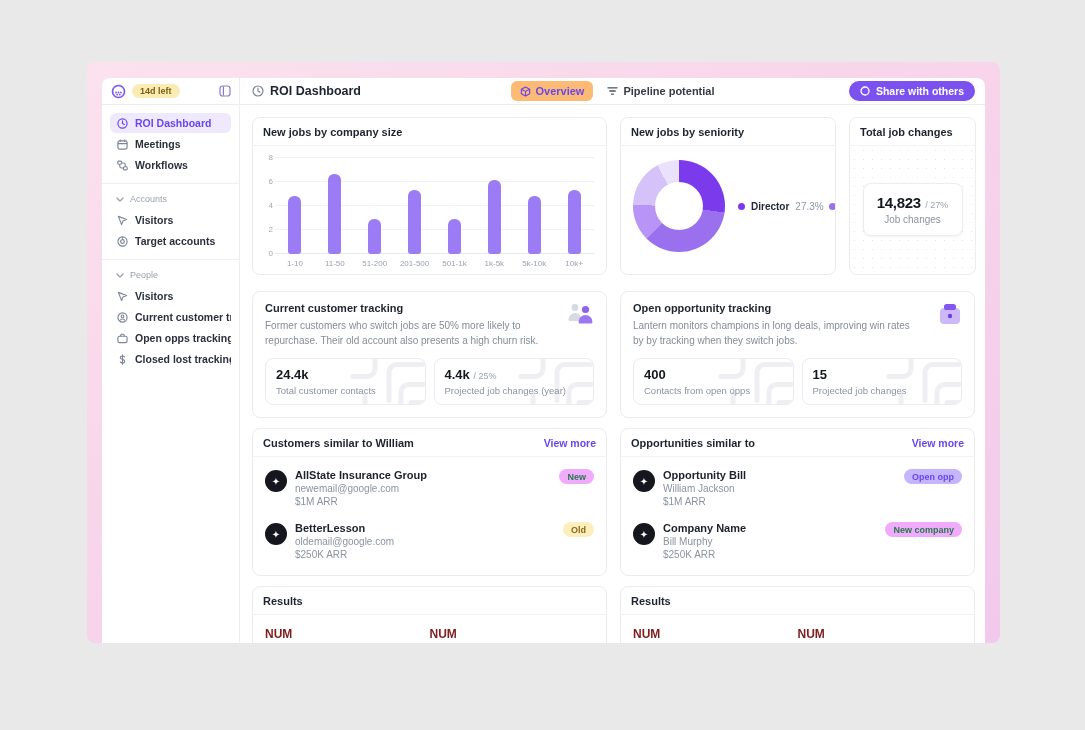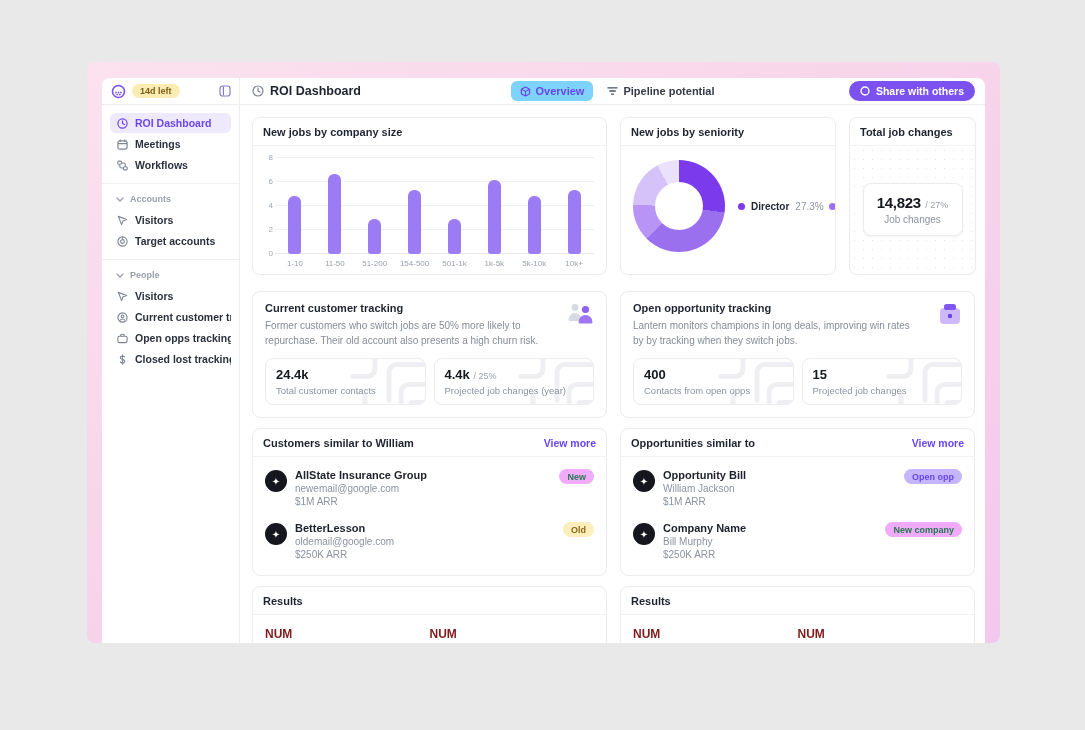--- a/index.html
+++ b/index.html
@@ -29,41 +29,41 @@
   .trial-badge {
     background:#fbecb4; color:#7c6017; font-size:9px; font-weight:bold;
     padding:2px 8px; border-radius:999px; white-space:nowrap;
   }
   .head-spacer { flex:1; }
   .main-head { flex:1; display:flex; align-items:center; padding:0 10px 0 12px; position:relative; }
   .page-title-wrap { display:flex; align-items:center; gap:6px; }
   .page-title { font-size:12.5px; font-weight:bold; color:#1d2430; }
   .tabs { position:absolute; left:50%; transform:translateX(-50%); display:flex; align-items:center; gap:14px; }
   .tab { display:flex; align-items:center; gap:5px; font-size:11px; font-weight:bold; color:#343b47; cursor:pointer; }
-  .tab.active { background:#7dd3fc; color:#6a46ee; padding:4px 9px; border-radius:6px; }
+  .tab.active { background:#fdba74; color:#6a46ee; padding:4px 9px; border-radius:6px; }
   .share-btn {
     margin-left:auto; display:flex; align-items:center; gap:6px;
     background:#7b51f0; color:#fff; font-size:10.5px; font-weight:bold;
     padding:4px 11px; border-radius:999px; border:none; cursor:pointer;
   }
   
   .app-body { flex:1; display:flex; min-height:0; }
   .sidebar { width:138px; flex:0 0 auto; border-right:1px solid #ededef; padding:8px 8px; }
   .nav-item {
     display:flex; align-items:center; gap:7px; padding:4px 6px; border-radius:6px;
     font-size:10.5px; font-weight:bold; color:#2a303c; cursor:pointer; margin-bottom:1px;
     white-space:nowrap; overflow:hidden;
   }
   .nav-item .ic { width:12px; height:12px; flex:0 0 auto; display:flex; align-items:center; justify-content:center; color:#7b8494; }
   .nav-item.active { background:#efe9fd; color:#6a46ee; }
   .nav-item.active .ic { color:#6a46ee; }
   .side-divider { border-bottom:1px solid #f0f0f2; margin:8px -8px; }
   .section-head {
     display:flex; align-items:center; gap:6px; padding:2px 6px 6px 6px;
-    font-size:9px; font-weight:bold; color:#9aa1ad; cursor:pointer;
+    font-size:9px; font-weight:normal; color:#9aa1ad; cursor:pointer;
   }
   
   .main { flex:1; padding:12px 12px; overflow:hidden; }
   .row1 { display:grid; grid-template-columns:355px 216px 127px; gap:13px; }
   .card { border:1px solid #ececee; border-radius:8px; background:#fff; overflow:hidden; }
   .card-title-row {
     padding:8px 10px 7px 10px; border-bottom:1px solid #f2f2f4;
     display:flex; align-items:center; justify-content:space-between;
   }
   .card-title { font-size:11px; font-weight:bold; color:#1d2430; }
@@ -366,21 +366,21 @@
                       </div>
                       <div class="bcol">
                         <div class="bar" style="height: 66.25%; background: rgb(156, 124, 244);"></div>
                       </div>
                     </div>
                 </div>
                 <div class="xrow">
                     <span>1-10</span>
                     <span>11-50</span>
                     <span>51-200</span>
-                    <span>154-500</span>
+                    <span>201-500</span>
                     <span>501-1k</span>
                     <span>1k-5k</span>
                     <span>5k-10k</span>
                     <span>10k+</span>
                   </div>
               </div>
             </div>
           </div>
 
           <div class="card">

